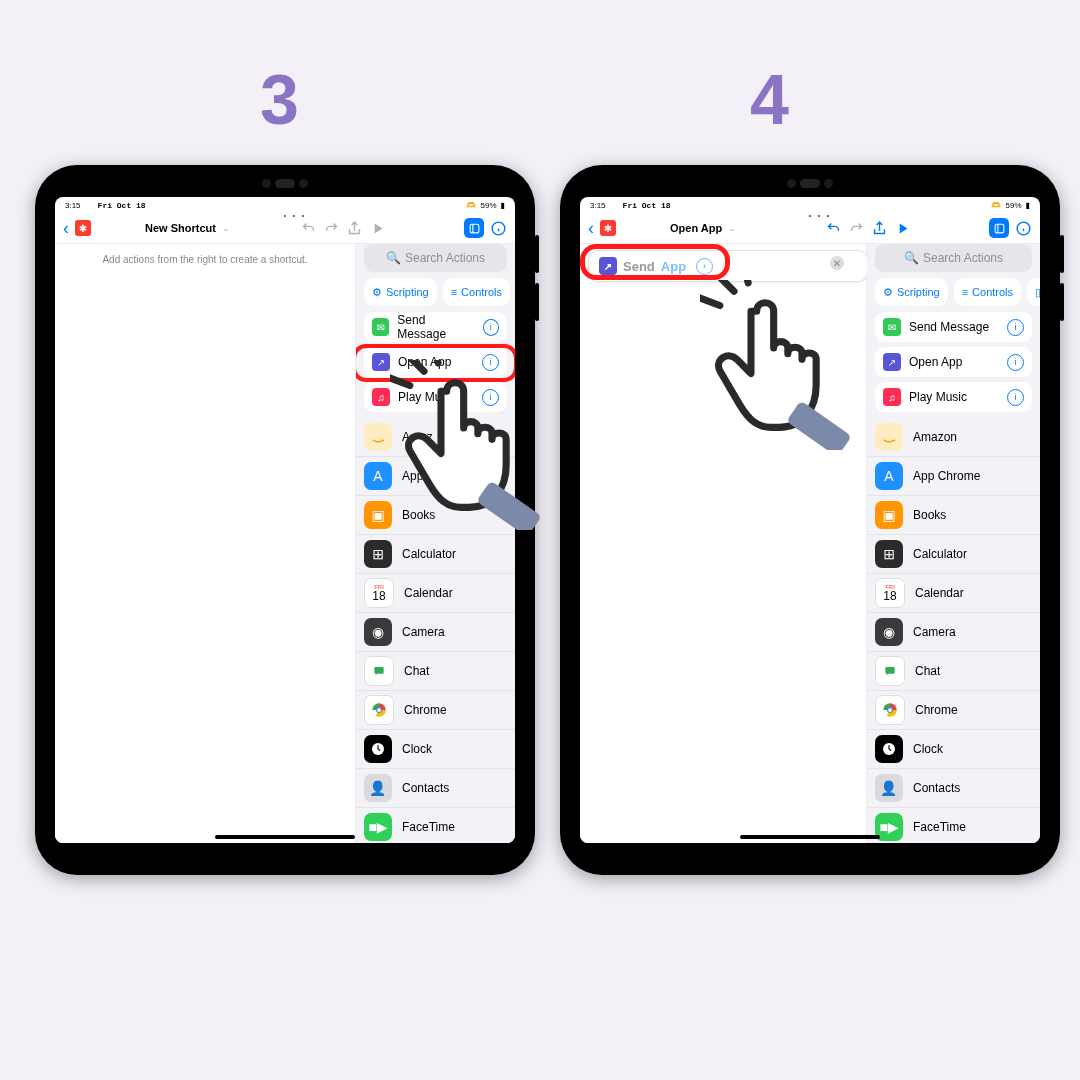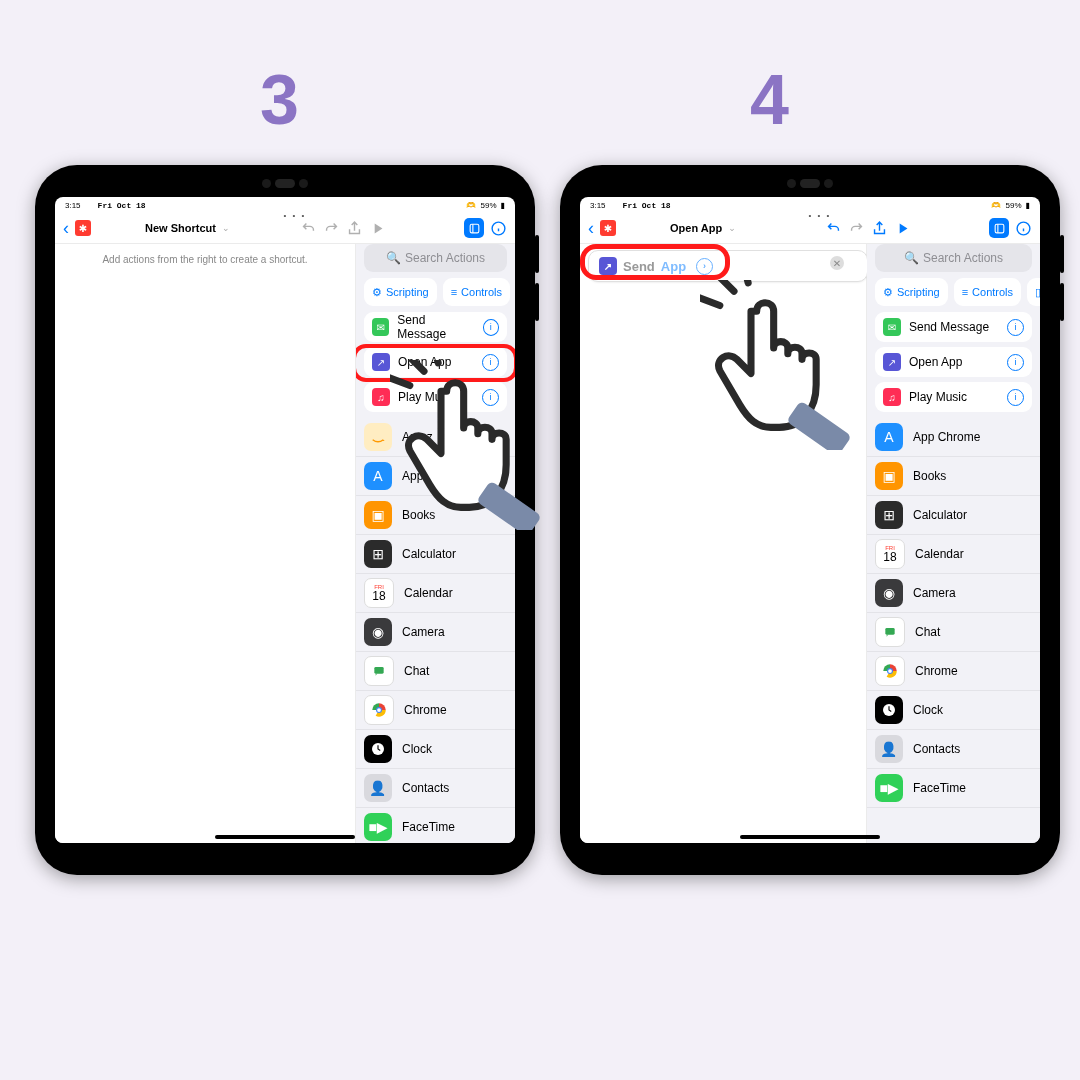--- a/index.html
+++ b/index.html
@@ -500,20 +500,29 @@
             <span class="info">i</span>
           </div>
           <div class="card">
             <span class="ai bg-red">♫</span>
             <span>Play Music</span>
             <span class="info">i</span>
           </div>
         </div>
         <div class="apps">
           <div class="app">
+              <span class="aicon bg-amazon">
+                <svg viewBox="0 0 24 24" width="16" height="16">
+                  <path d="M4 16c5 4 11 4 16 0" stroke="#ff9900" stroke-width="2" fill="none"></path>
+                  <path d="M20 16l2 2-3 0" fill="#ff9900"></path>
+                </svg>
+              </span>
+              <span>Amazon</span>
+            </div>
+          <div class="app">
               <span class="aicon bg-appstore">A</span>
               <span>App Chrome</span>
             </div>
           <div class="app">
               <span class="aicon bg-books">▣</span>
               <span>Books</span>
             </div>
           <div class="app">
               <span class="aicon bg-calc">⊞</span>
               <span>Calculator</span>

